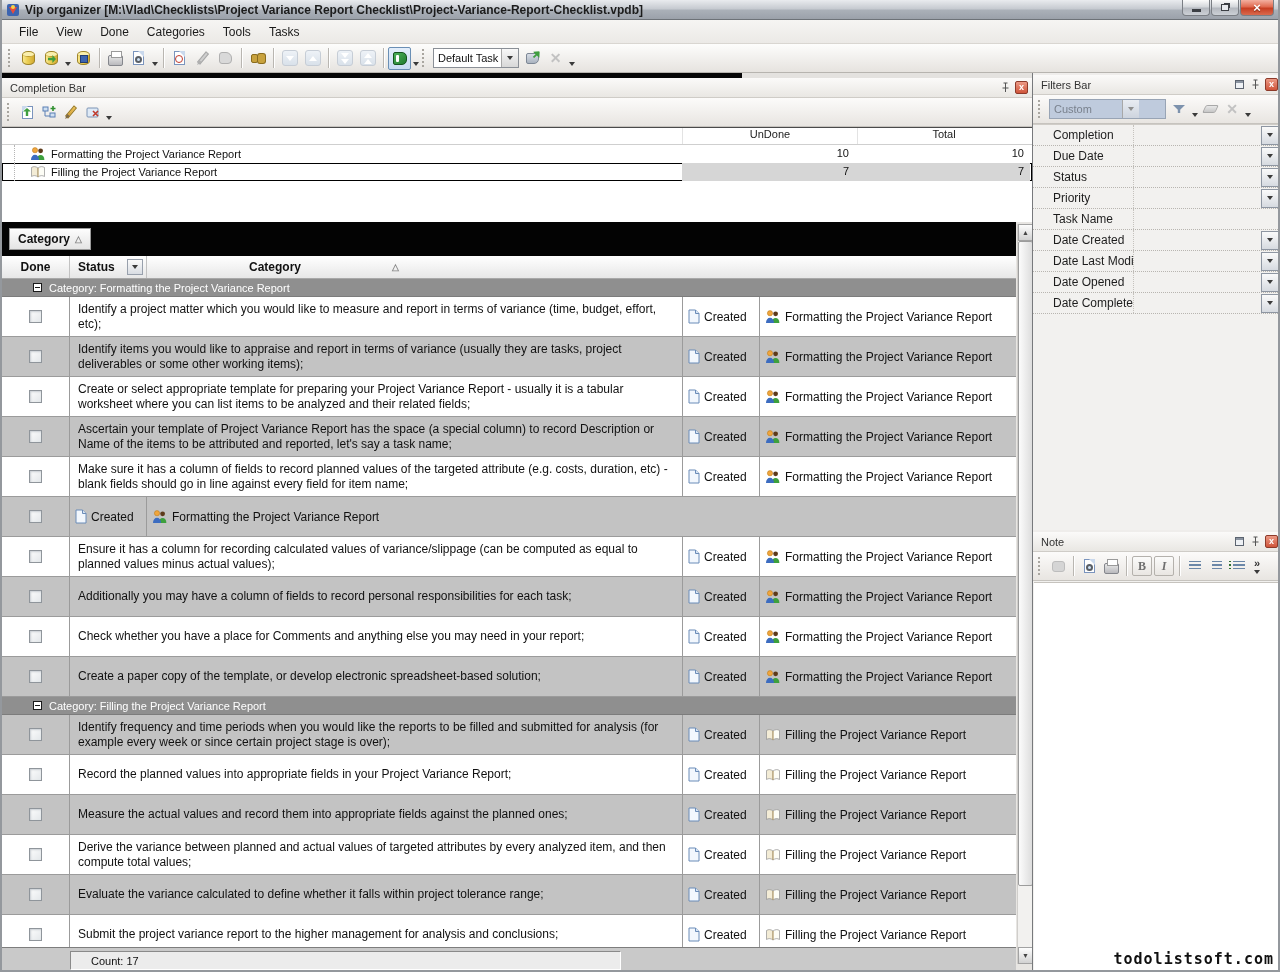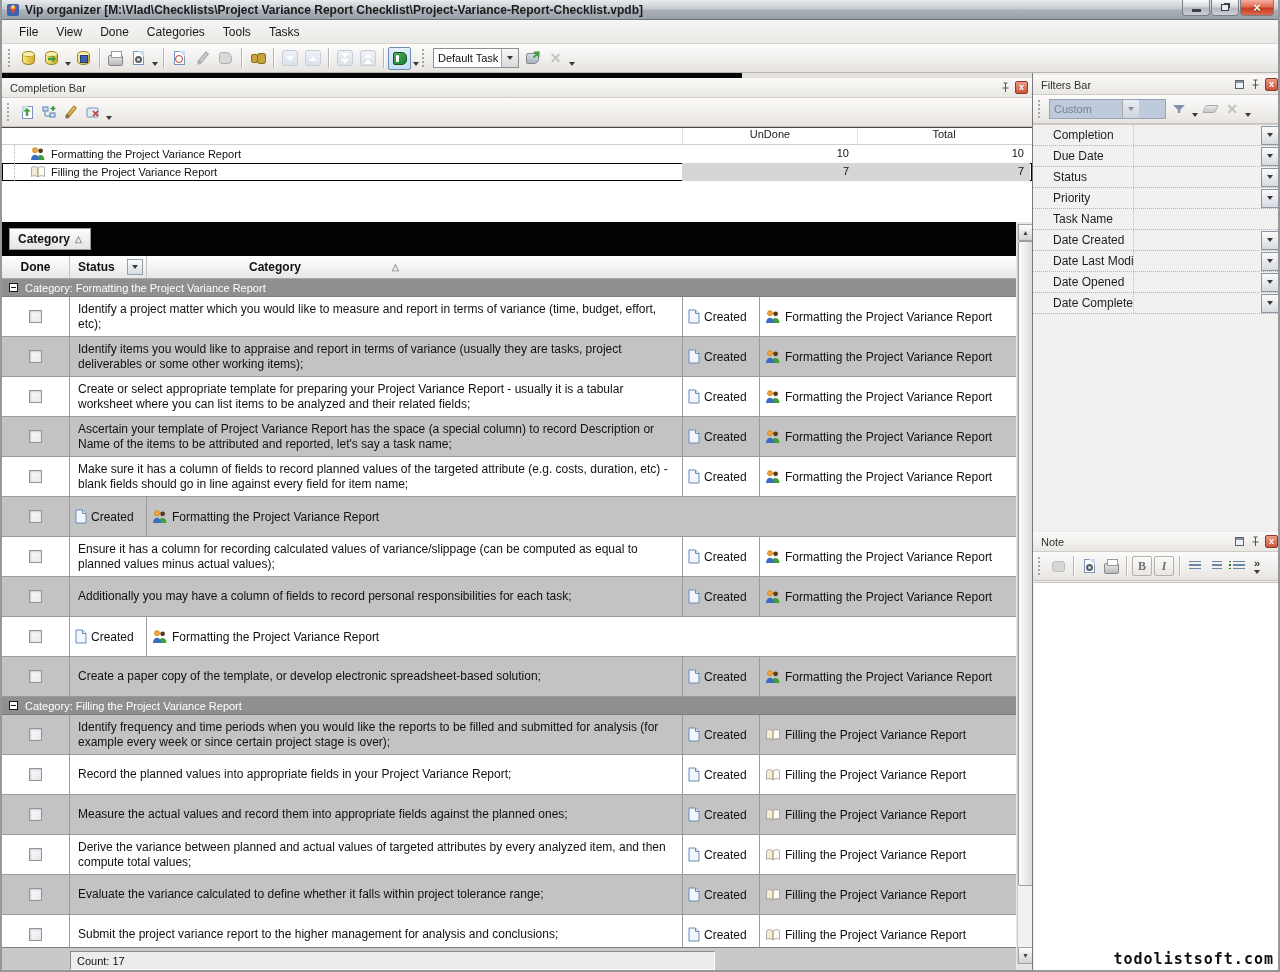--- a/index.html
+++ b/index.html
@@ -105,21 +105,21 @@
   .grid-header { position:absolute; left:0; top:256px; width:1014px; height:23px; display:flex; background:linear-gradient(#ffffff,#e7e7e7); border-bottom:1px solid #a8a8a8; font-weight:bold; font-size:12px; }
   .gh-cell { border-right:1px solid #c2c2c2; display:flex; align-items:center; justify-content:center; position:relative; }
   .gh-done { width:68px; }
   .gh-name { width:613px; }
   .gh-status { width:77px; justify-content:flex-start; padding-left:8px; }
   .gh-category { width:256px; border-right:none; }
   .gh-dd { position:absolute; right:3px; top:3px; width:16px; height:16px; border:1px solid #98a0ac; background:linear-gradient(#fafafa,#d9dde3); display:flex; align-items:center; justify-content:center; }
   .gh-tri { position:absolute; right:4px; top:6px; }
 
   .grid-body { position:absolute; left:0; top:279px; width:1014px; height:668px; overflow:hidden; background:#fff; }
-  .group-row { height:18px; background:#8f8f8f; color:#fff; font-size:11px; display:flex; align-items:center; border-bottom:1px solid #7c7c7c; }
+  .group-row { height:18px; background:#8f8f8f; color:#fff; font-size:11px; display:flex; align-items:center; border-bottom:1px solid #7c7c7c;padding-left:24px; }
   .collapse-box { width:9px; height:9px; background:#fff; border:1px solid #1a1a1a; margin-left:7px; position:relative; flex:0 0 auto; }
   .collapse-box::before { content:""; position:absolute; left:1px; right:1px; top:3px; height:1px; background:#1a1a1a; }
   .group-label { margin-left:7px; white-space:nowrap; }
   .task-row { height:40px; display:flex; border-bottom:1px solid #9b9b9b; background:#fff; }
   .task-row.shaded { background:#c3c3c3; }
   .cell { border-right:1px solid #9b9b9b; display:flex; align-items:center; }
   .done-cell { width:68px; justify-content:center; }
   .checkbox { width:13px; height:13px; border:1px solid #8f959b; background:linear-gradient(135deg,#fdfdfd,#e3e7ea); box-shadow:inset 1px 1px 2px #c8cdd2; }
   .name-cell { width:613px; padding:11px 8px; font-size:12px; line-height:15px; }
   .status-cell { width:77px; padding-left:5px; gap:4px; font-size:12px; }
@@ -128,21 +128,21 @@
 
   
   .vscroll { position:absolute; left:1015px; top:224px; width:15px; height:740px; background:#f2f1ef; border-left:1px solid #d0cecb; }
   .vs-btn { position:absolute; left:0; width:15px; height:17px; background:linear-gradient(#fdfdfd,#d2d2d2); border:1px solid #a2a2a2; display:flex; align-items:center; justify-content:center; font-size:7px; color:#444; }
   .vs-up { top:0; }
   .vs-dn { bottom:0; }
   .vs-thumb { position:absolute; left:0; top:17px; width:15px; height:645px; background:linear-gradient(90deg,#fcfcfc,#dddddd); border:1px solid #9c9c9c; border-radius:2px; }
 
   
   .grid-footer { position:absolute; left:0; top:947px; width:1014px; height:25px; background:#c9c9c9; border-top:1px solid #7d7d7d; }
-  .count-box { position:absolute; left:68px; top:3px; width:645px; height:19px; background:#ececec; border:1px solid; border-color:#8a8a8a #fff #fff #8a8a8a; font-size:11px; padding:3px 0 0 6px; color:#111; }
+  .count-box { position:absolute; left:68px; top:3px; width:551px; height:19px; background:#ececec; border:1px solid; border-color:#8a8a8a #fff #fff #8a8a8a; font-size:11px; padding:3px 0 0 20px; color:#111; }
 
   
   .right-col { position:absolute; left:1030px; top:73px; width:250px; height:899px; background:#efedeb; border-left:1px solid #77797c; }
   .filters-panel { position:absolute; left:0; top:2px; width:249px; height:455px; background:#f2f1ef; }
   .filter-rows { border-top:1px solid #cfccc7; }
   .filter-row { height:21px; display:flex; align-items:center; border-bottom:1px dotted #b8b5b0; position:relative; }
   .filter-label { padding-left:20px; font-size:12px; color:#1d1d1d; width:100px; white-space:nowrap; overflow:hidden; flex:0 0 auto; }
   .filter-value { flex:1; height:100%; border-left:1px dotted #c5c2bd; }
   .filter-dd { width:18px; height:19px; margin-right:3px; border:1px solid #8e96a2; background:linear-gradient(#fafafa,#d6dae0); display:flex; align-items:center; justify-content:center; flex:0 0 auto; }
   .i-funnel { width:12px; height:8px; background:#7d92ad; clip-path:polygon(0 0,100% 0,60% 60%,60% 100%,40% 100%,40% 60%); position:relative; }
@@ -620,20 +620,23 @@
               <path d="M1 13 C1 9.7 2.8 7.7 5 7.7 C7.2 7.7 9 9.7 9 13 Z" fill="#3c6cc0"></path>
             </svg>
           </span>
           <span>Formatting the Project Variance Report</span>
         </div>
   </div>
       <div class="task-row">
     <div class="cell done-cell">
           <span class="checkbox"></span>
         </div>
+    <div class="cell name-cell">
+          <span>Check whether you have a place for Comments and anything else you may need in your report;</span>
+        </div>
     <div class="cell status-cell">
           <span class="icon-slot st">
             <svg width="12" height="15" viewBox="0 0 12 15">
               <path d="M1 1 H7.5 L11 4.5 V14 H1 Z" fill="#f2f7fd" stroke="#6b8cb8"></path>
               <path d="M7.5 1 V4.5 H11" fill="#d7e5f5" stroke="#6b8cb8"></path>
             </svg>
           </span>
           <span>Created</span>
         </div>
     <div class="cell catg-cell">

